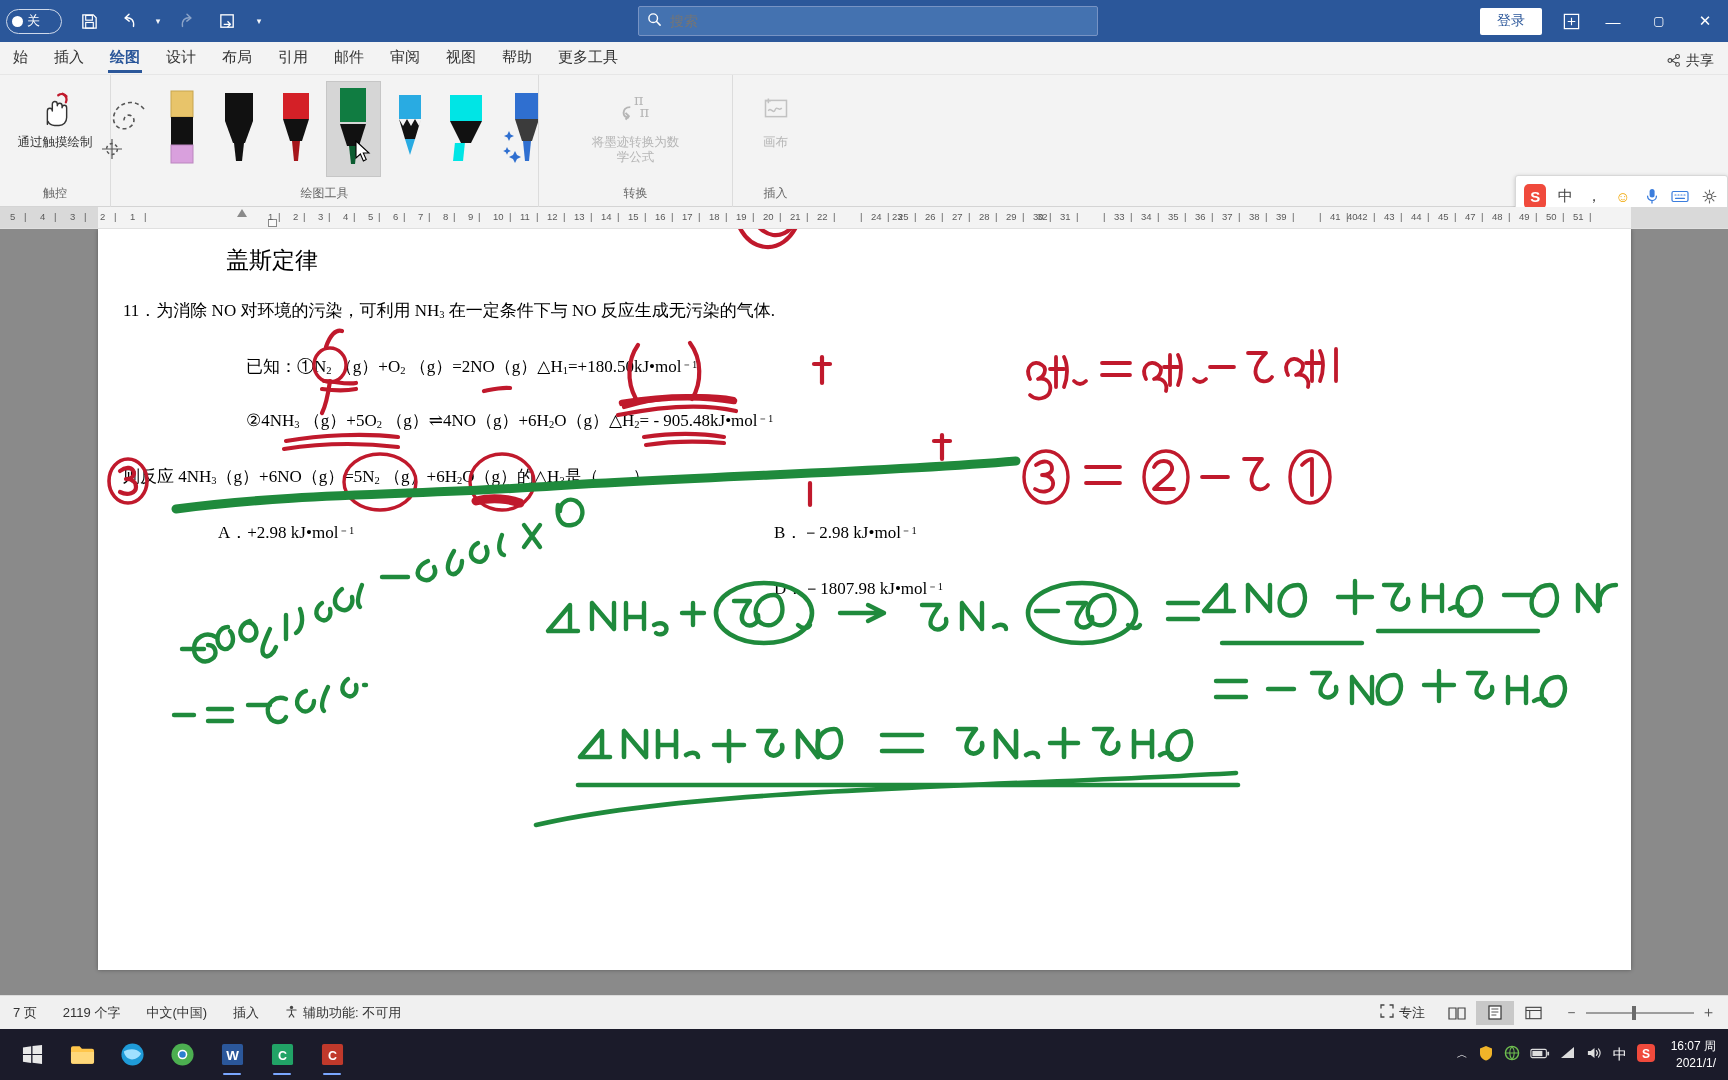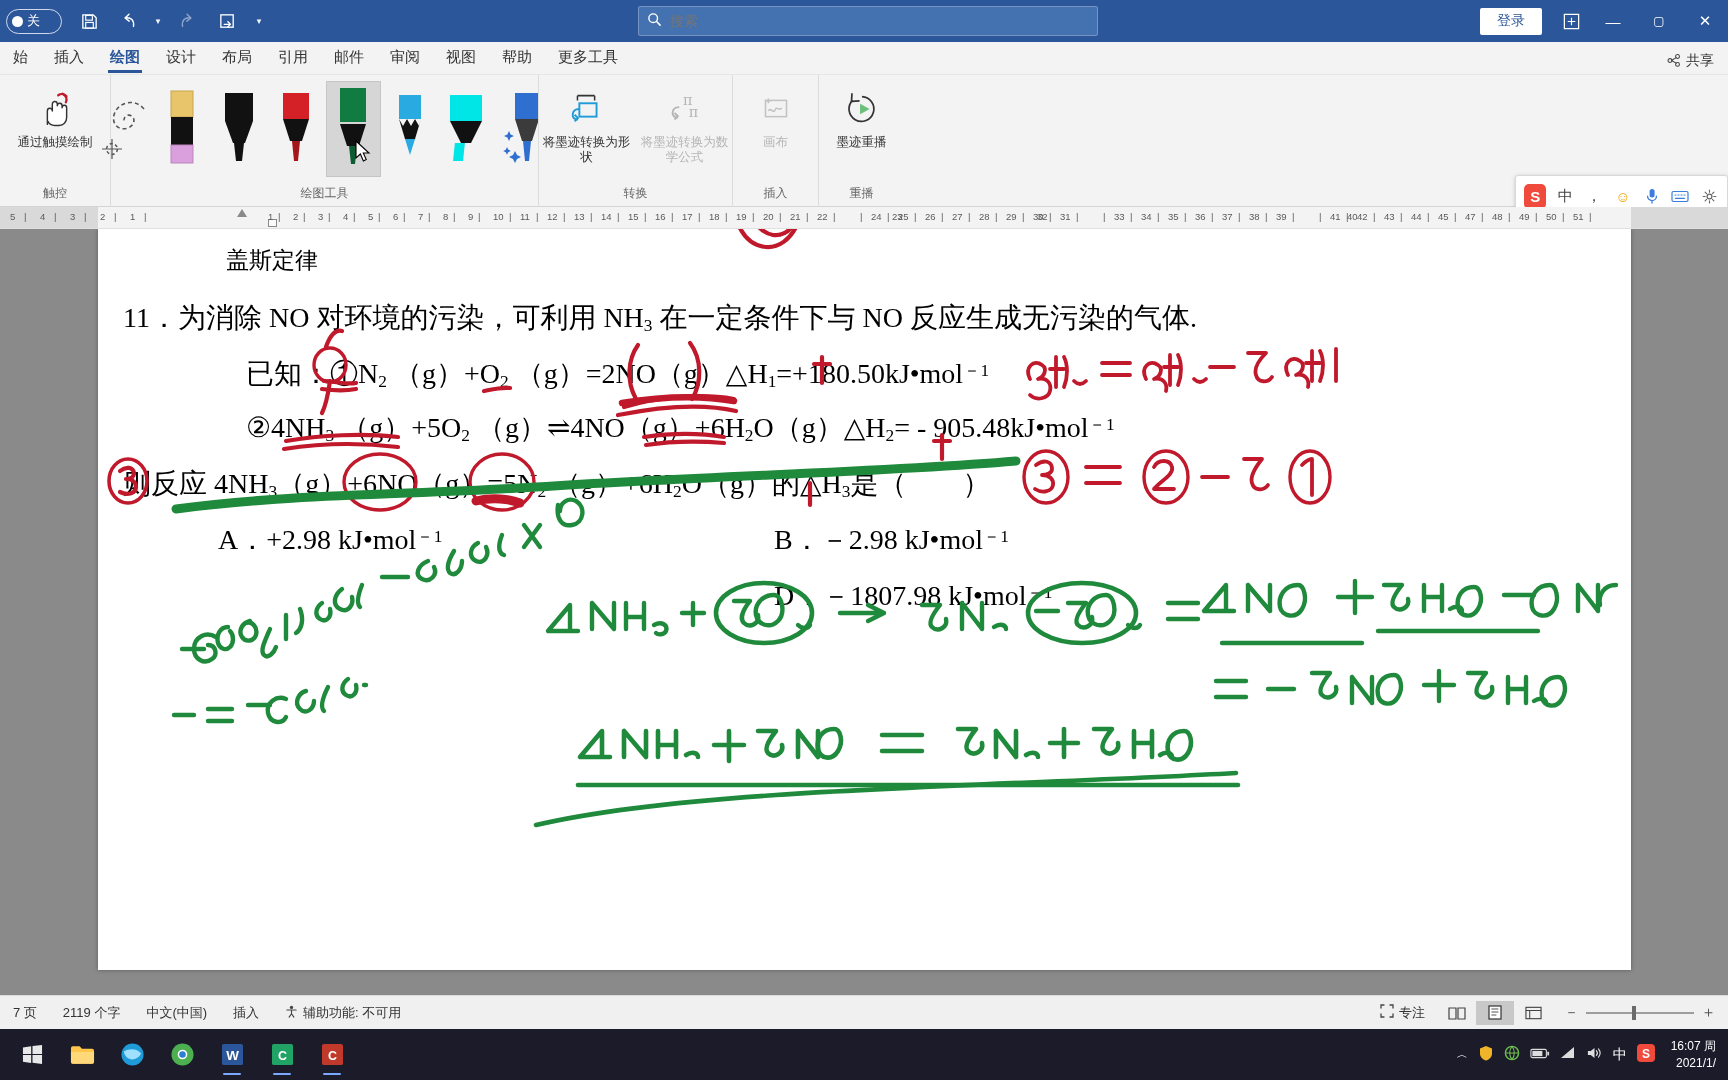--- a/index.html
+++ b/index.html
@@ -103,21 +103,21 @@
     background: #8a8a8a; overflow: hidden;
   }
   .page {
     position: absolute; left: 98px; top: 0; width: 1533px; height: 741px;
     background: #fff; box-shadow: 0 0 4px rgba(0,0,0,.35);
   }
   .doc-text {
     position: absolute; left: 0; top: 0; width: 1533px; height: 741px;
     font-family: "Liberation Serif", "DejaVu Serif", serif; color: #000;
   }
-  .ln { position: absolute; white-space: nowrap; font-size: 28px; }
+  .ln { position: absolute; white-space: nowrap; font-size: 17px; }
   .ln.heading { font-family: "Liberation Sans", sans-serif; font-size: 23px; }
   sub { font-size: 0.62em; vertical-align: -0.22em; }
   sup { font-size: 0.62em; vertical-align: 0.42em; }
 
   .ink { position: absolute; left: 0; top: 0; width: 1533px; height: 741px; pointer-events: none; }
 
   
   .statusbar {
     position: absolute; top: 995px; left: 0; width: 1728px; height: 34px;
     background: #f0f0f0; border-top: 1px solid #dcdcdc;
@@ -362,31 +362,20 @@
             <path d="M14 66l2 4 4 2-4 2-2 4-2-4-4-2 4-2z" fill="#2f6fd0"></path>
           </svg>
         </div>
 
       </div>
       <div class="rg-label">绘图工具</div>
     </div>
 
     <div class="rgroup" style="width:194px">
       <div class="rg-items" style="gap:6px">
-        <div class="bigbtn wide">
-          <span class="ic">
-            <svg width="42" height="42" viewBox="0 0 44 44">
-              <path d="M12 8v5M12 8h18M30 8v5" fill="none" stroke="#333" stroke-width="1.6"></path>
-              <rect x="14" y="16" width="18" height="14" fill="none" stroke="#1f9bd8" stroke-width="2"></rect>
-              <path d="M14 22c-5 0-7 3-7 6 0 3 2 5 5.4 5" fill="none" stroke="#1f9bd8" stroke-width="2"></path>
-              <path d="M9 28l3.6 3.6L9 35" fill="none" stroke="#1f9bd8" stroke-width="2" stroke-linejoin="round"></path>
-            </svg>
-          </span>
-          <span>将墨迹转换为形状</span>
-        </div>
         <div class="bigbtn wide disabled">
           <span class="ic">
             <svg width="42" height="42" viewBox="0 0 44 44">
               <text x="20" y="18" font-family="DejaVu Serif, serif" font-size="15" fill="#b5b5b5">π</text>
               <text x="26" y="30" font-family="DejaVu Serif, serif" font-size="15" fill="#b5b5b5">π</text>
               <path d="M16 20c-5 0-7 3-7 6 0 3 2 5 5.4 5" fill="none" stroke="#b5b5b5" stroke-width="2"></path>
               <path d="M11 26l3.6 3.6L11 33" fill="none" stroke="#b5b5b5" stroke-width="2" stroke-linejoin="round"></path>
             </svg>
           </span>
           <span>将墨迹转换为数学公式</span>
@@ -404,35 +393,20 @@
               <path d="M14 11v5M11.6 13.4h5" stroke="#c2c2c2" stroke-width="1.6"></path>
               <path d="M14 24c2-5 5 4 7-1s4 2 7-2" fill="none" stroke="#c2c2c2" stroke-width="1.6"></path>
             </svg>
           </span>
           <span>画布</span>
         </div>
       </div>
       <div class="rg-label">插入</div>
     </div>
 
-    <div class="rgroup" style="width:86px">
-      <div class="rg-items">
-        <div class="bigbtn">
-          <span class="ic">
-            <svg width="42" height="42" viewBox="0 0 44 44">
-              <path d="M12 13a13 13 0 1 0 10-4" fill="none" stroke="#333" stroke-width="1.8"></path>
-              <path d="M11.5 5.5 11 14l8.5-.6" fill="none" stroke="#333" stroke-width="1.8" stroke-linejoin="round"></path>
-              <path d="M20 16.5 30 22l-10 5.5z" fill="#6cbf7a"></path>
-            </svg>
-          </span>
-          <span>墨迹重播</span>
-        </div>
-      </div>
-      <div class="rg-label">重播</div>
-    </div>
 
   </div>
 
   <div class="ime">
     <span class="sogou-logo">S</span>
     <span class="ime-ic">中</span>
     <span class="ime-ic">，</span>
     <span class="ime-ic" style="color:#f0a500">☺</span>
     <span class="ime-ic">
       <svg width="14" height="16" viewBox="0 0 14 16">

